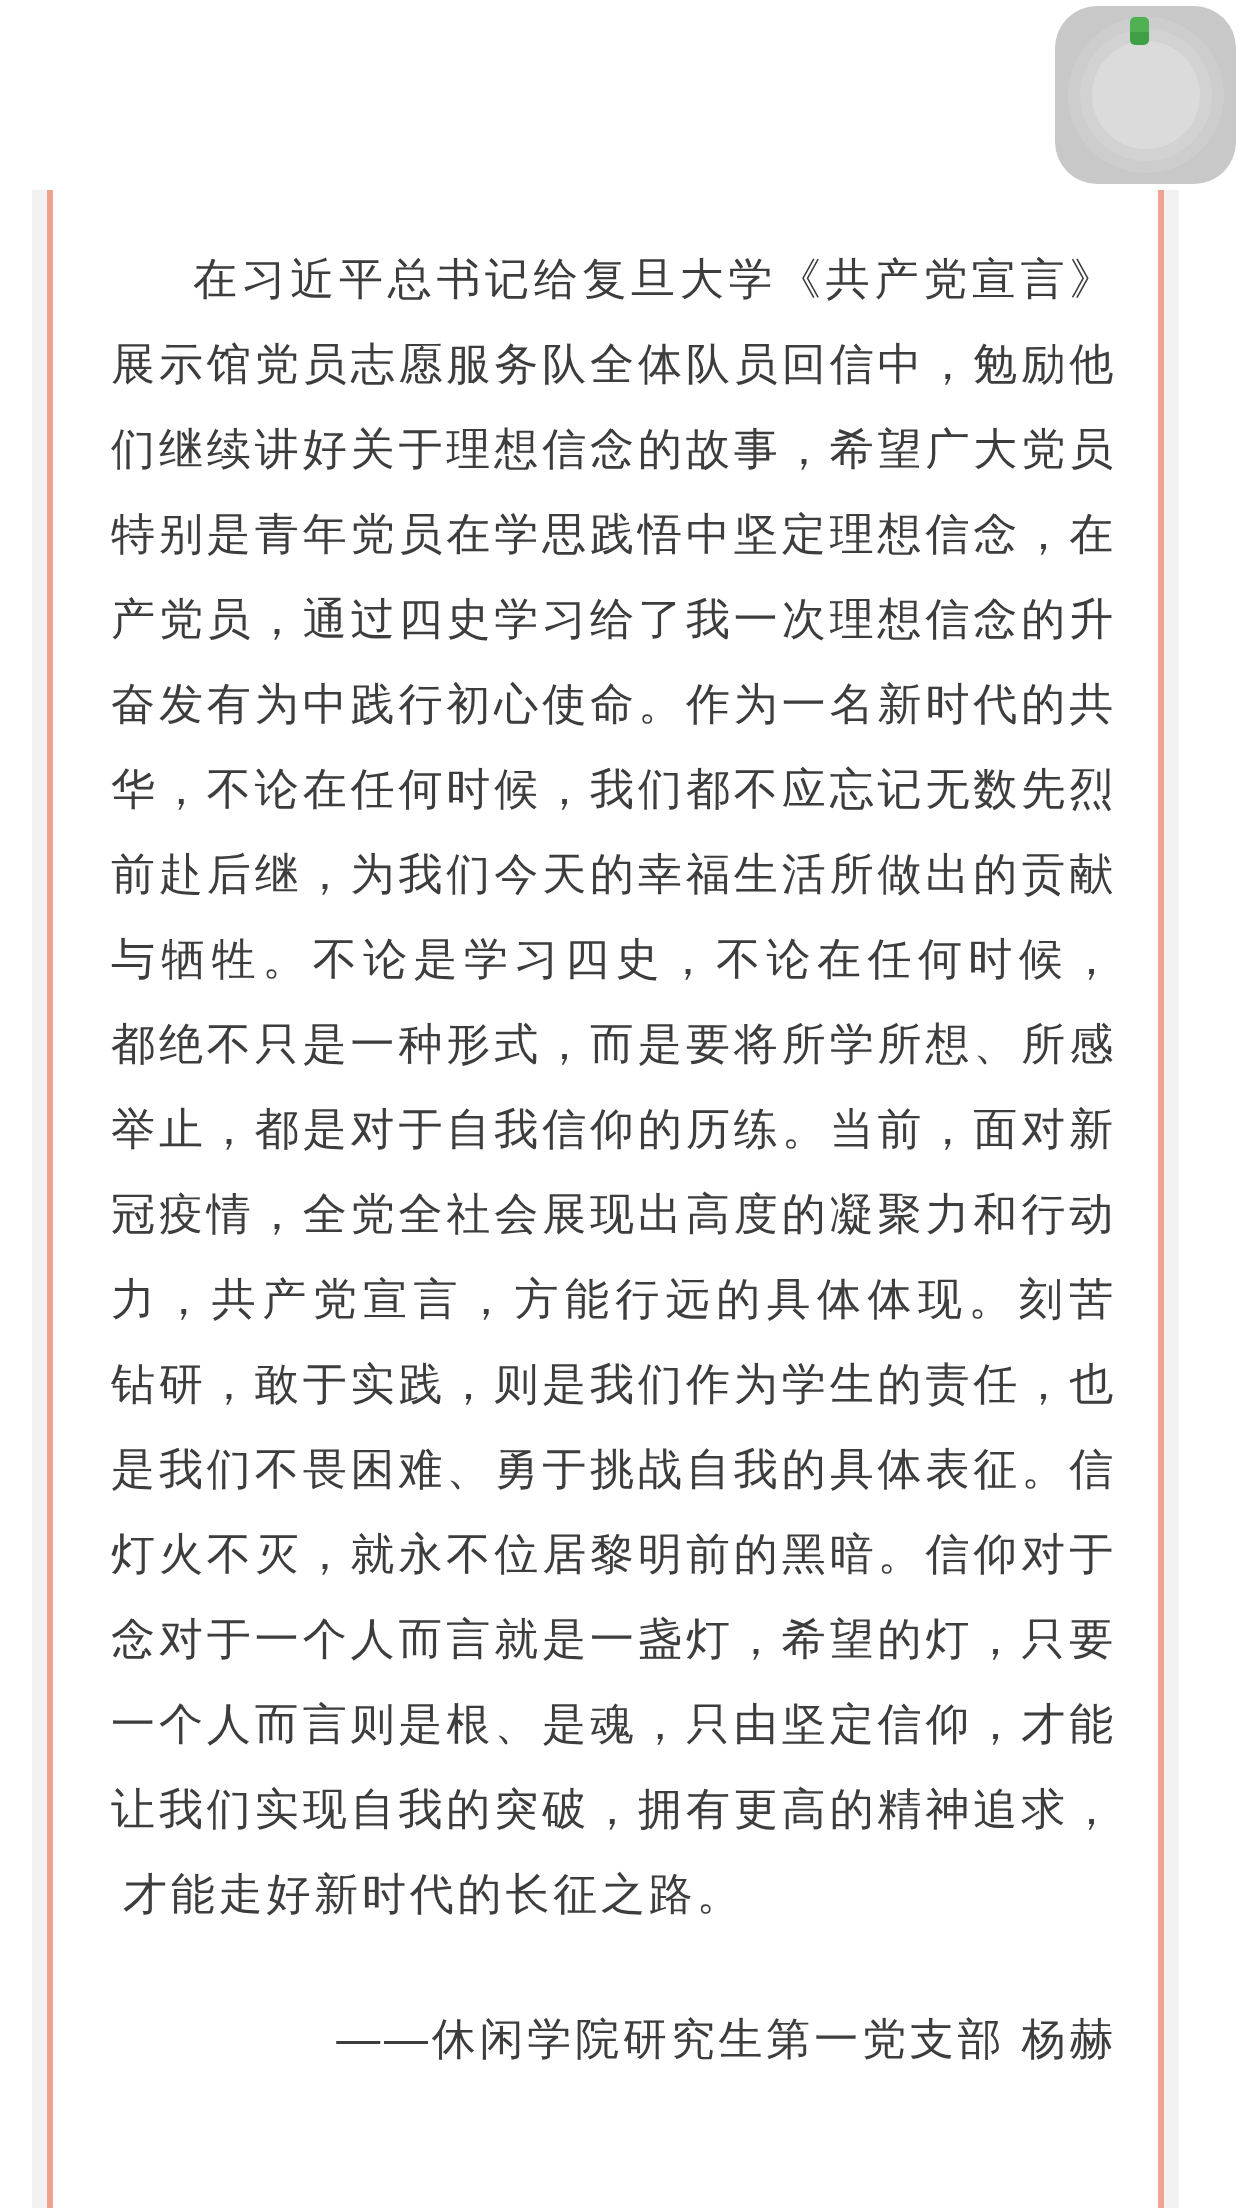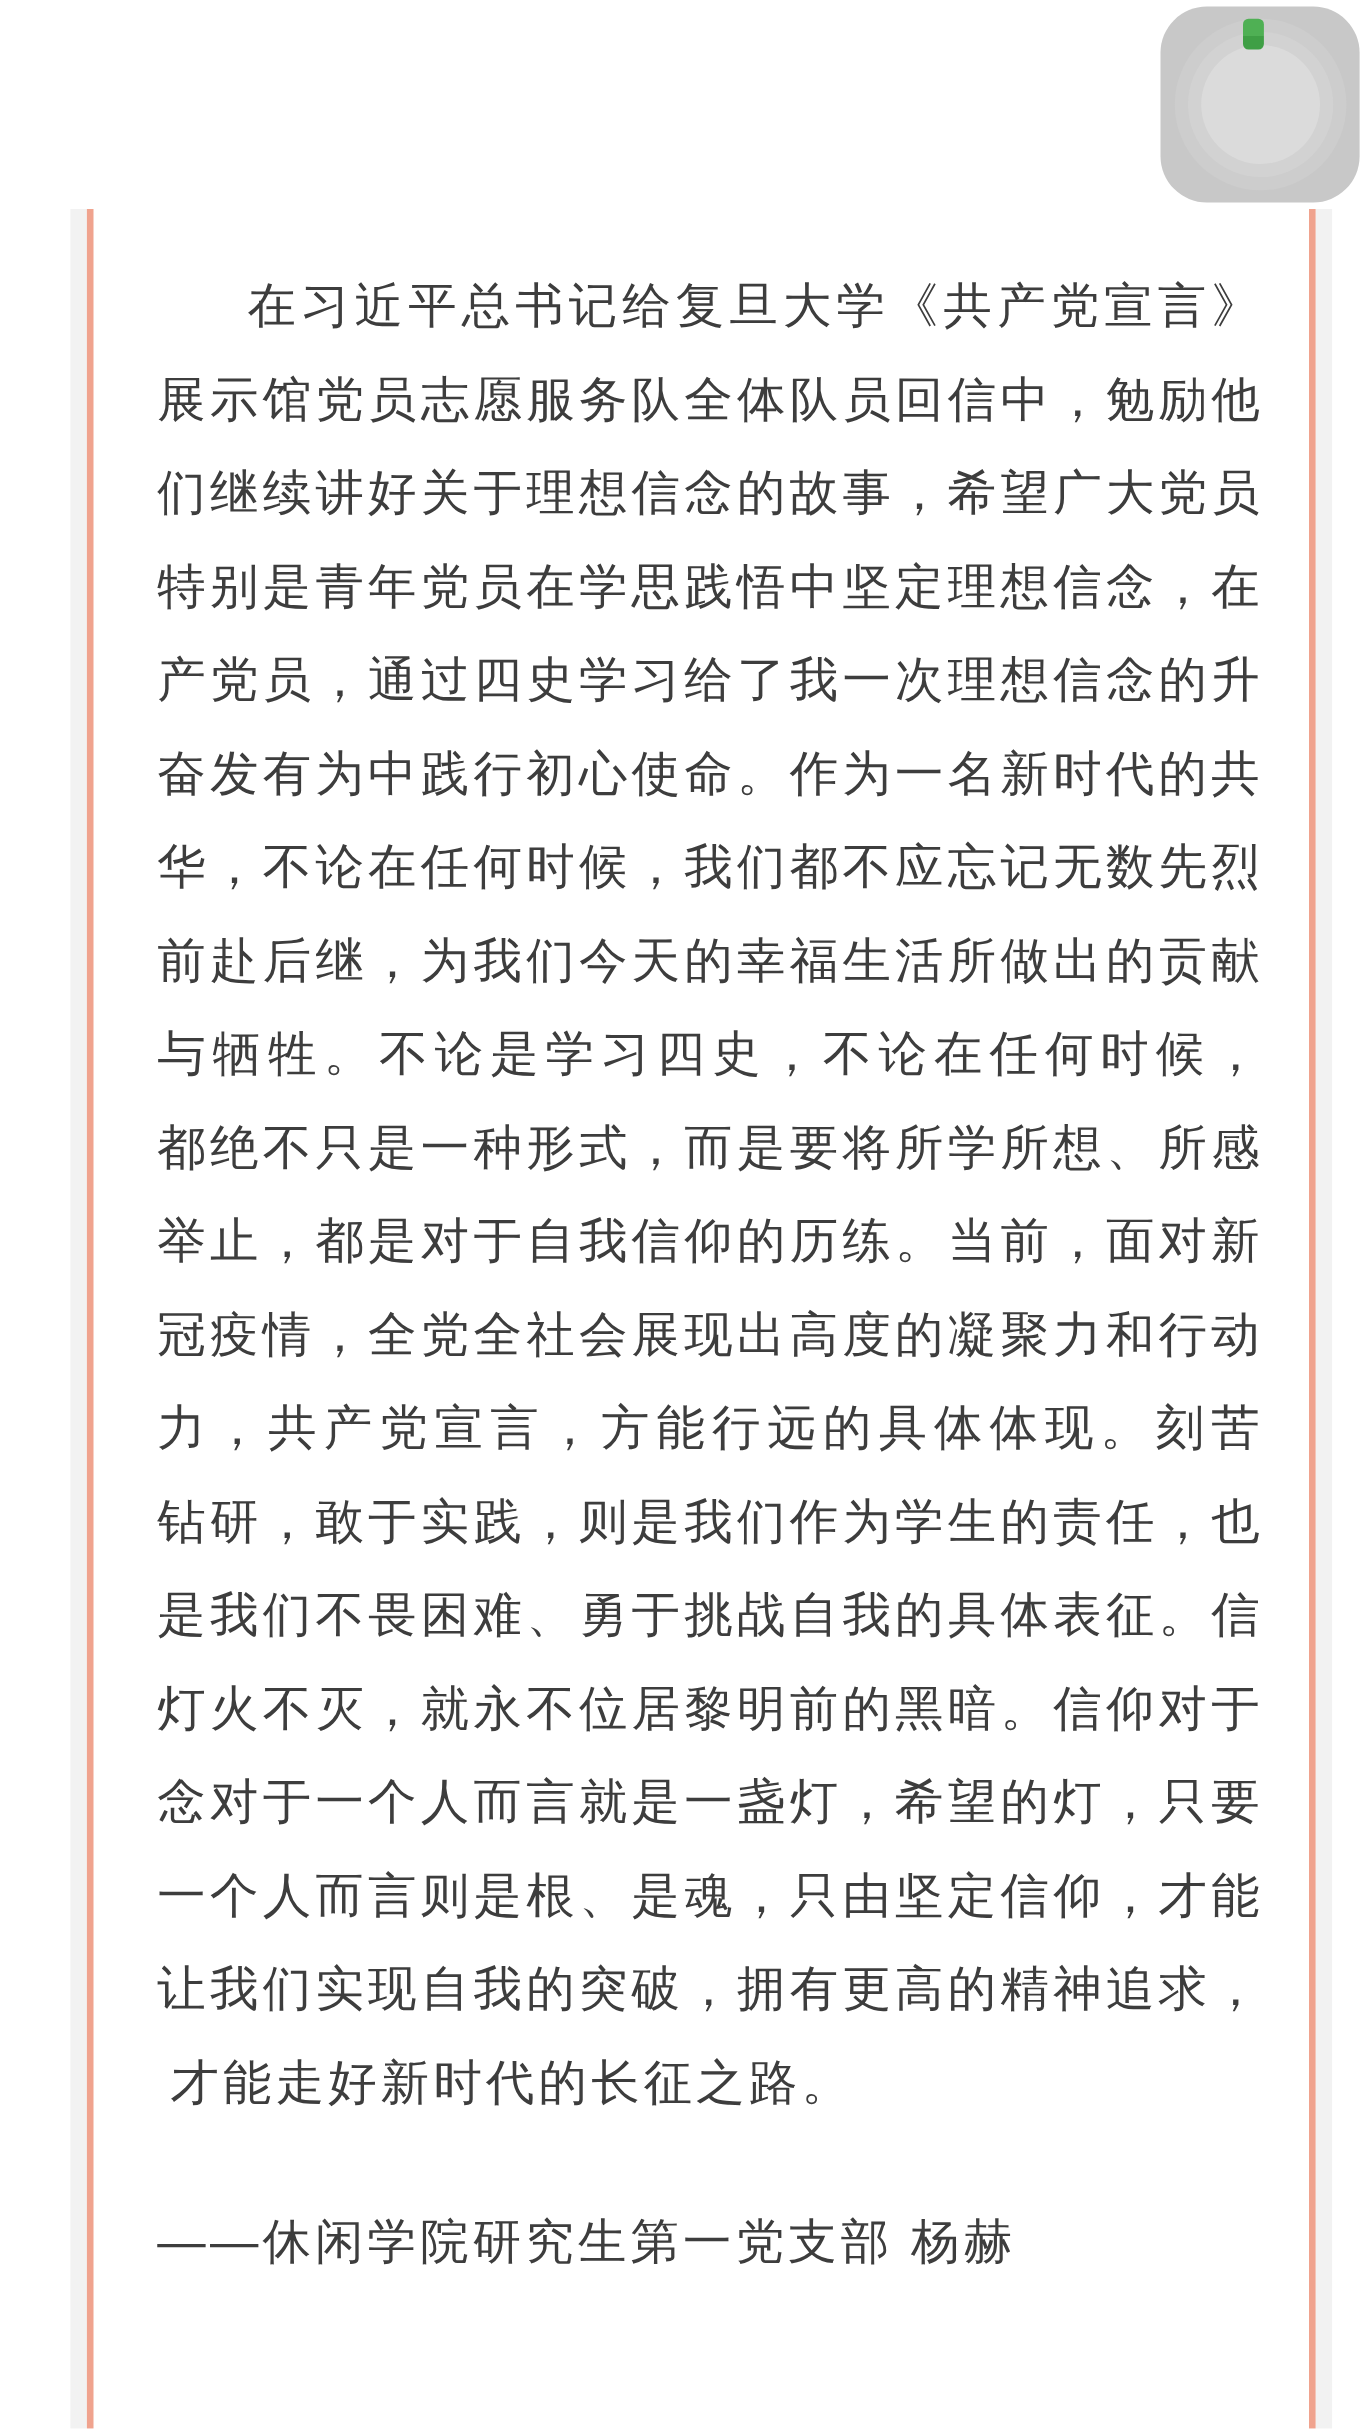--- a/index.html
+++ b/index.html
@@ -7,21 +7,21 @@
     position:relative;
     width:1242px; height:2208px;
     background:#ffffff;
     overflow:hidden;
     font-family:"Liberation Sans", sans-serif;
   }
 
   
   .quote-box {
     position:absolute;
-    left:64px; top:190px;
+    left:32px; top:190px;
     width:1147px; height:2018px;
     border-left:15px solid #f2f2f2;
     border-right:15px solid #f2f2f2;
     box-sizing:border-box;
     background:#ffffff;
   }
   .quote-inner {
     height:100%;
     border-left:6px solid #f0a38e;
     border-right:6px solid #f0a38e;
@@ -40,20 +40,21 @@
   }
   .line.first { text-indent:82px; }
   .line.last  { text-align-last:left;margin-left:12px; }
 
   .signature {
     margin-top:60px;
     font-size:44px;
     line-height:85px;
     letter-spacing:3.8px;
     color:#3d3d3d;
+    text-align:right;
   }
 
   
   .float-btn {
     position:absolute;
     left:1055px; top:6px;
     width:181px; height:178px;
     border-radius:42px;
     background:#c8c8c8;
   }

